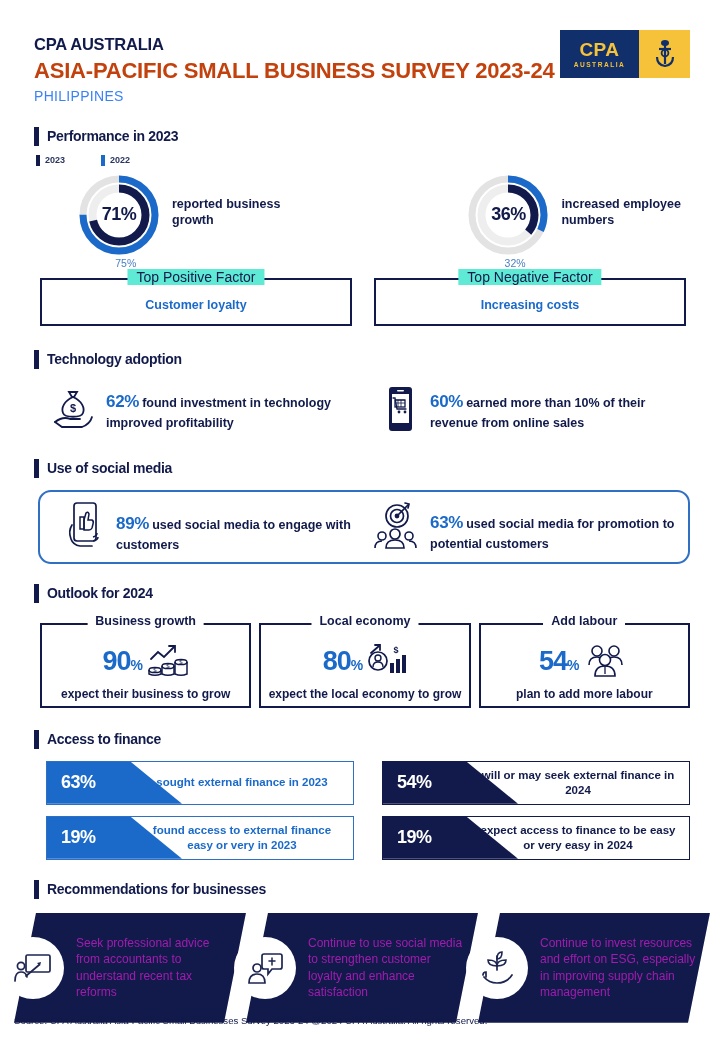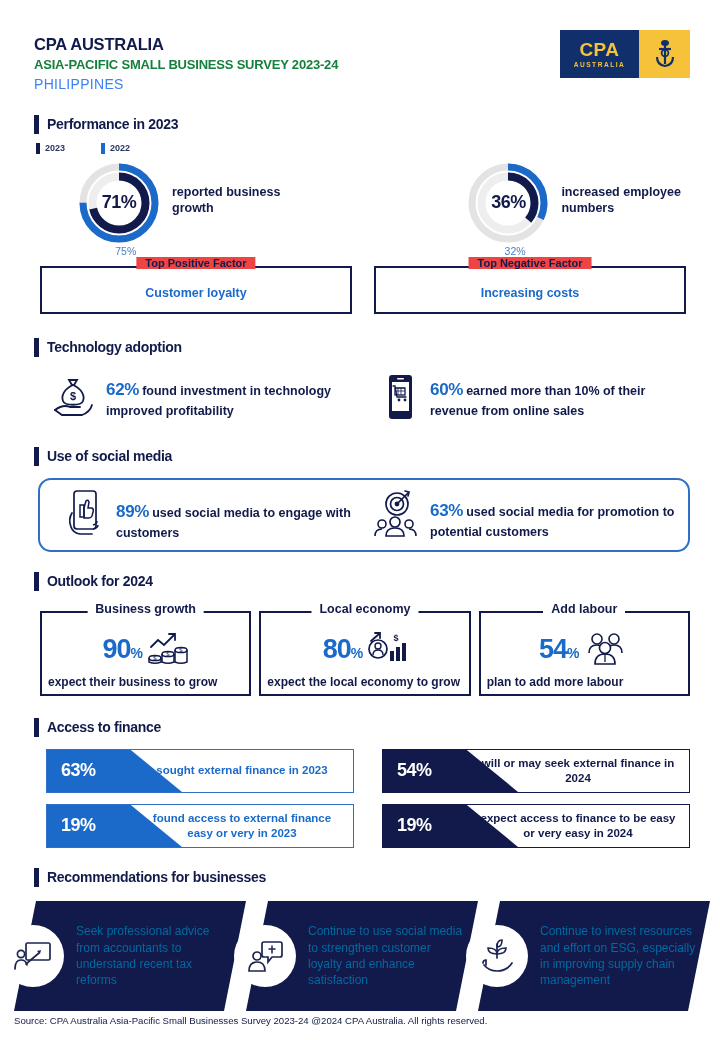--- a/index.html
+++ b/index.html
@@ -20,22 +20,22 @@
     justify-content: space-between;
     align-items: flex-start;
     padding: 30px 30px 0 34px;
   }
   .title-block { padding-top: 4px; }
   .title-line1 {
     font-size: 16.5px; font-weight: bold; letter-spacing: -0.2px;
     color: #111a4a; line-height: 1.32;
   }
   .title-line2 {
-    font-size: 13px; font-weight: bold; letter-spacing: -0.2px;
-    color: #15803d; line-height: 1.32;
+    font-size: 22px; font-weight: bold; letter-spacing: -0.2px;
+    color: #c2410c; line-height: 1.32;
   }
   .title-line3 {
     font-size: 14px; font-weight: normal; color: #3b82f6;
     line-height: 1.5; letter-spacing: 0.3px; margin-top: 1px;
   }
 
   .logo { display: flex; height: 48px; width: 130px; }
   .logo-left {
     background: #11306b; flex: 1.55;
     display: flex; flex-direction: column;
@@ -98,22 +98,22 @@
     font-size: 12.5px; font-weight: bold; color: #111a4a;
     line-height: 1.32; margin-left: 12px; margin-top: 22px;
     max-width: 165px;
   }
 
   
   .factor-row { display: flex; gap: 22px; margin: 22px 34px 0 40px; }
   .fieldbox { position: relative; flex: 1; }
   .fieldbox .fb-legend {
     position: absolute; top: -9px; left: 50%; transform: translateX(-50%);
-    background: #ef4444; padding: 0 9px; white-space: nowrap;
-    font-size: 11px; font-weight: bold; color: #111a4a; z-index: 2;
+    background: #5eead4; padding: 0 9px; white-space: nowrap;
+    font-size: 14px; font-weight: normal; color: #111a4a; z-index: 2;
   }
   .fieldbox .fb-body {
     border: 2.5px solid #111a4a;
     padding: 18px 10px 12px;
     text-align: center;
   }
   .fb-value { font-size: 12.5px; font-weight: bold; color: #1b6ac9; }
 
   
   .tech-row { display: flex; margin: 16px 0 0 0; }
@@ -144,21 +144,21 @@
   
   .outlook-row { display: flex; gap: 8px; margin: 20px 30px 0 40px; }
   .outlook-box { position: relative; flex: 1; }
   .outlook-box .ob-legend {
     position: absolute; top: -9px; left: 50%; transform: translateX(-50%);
     background: #ffffff; padding: 0 8px; white-space: nowrap;
     font-size: 12.5px; font-weight: bold; color: #111a4a; z-index: 2;
   }
   .outlook-box .ob-body {
     border: 2.5px solid #111a4a;
-    padding: 14px 6px 0; text-align: left; height: 85px;
+    padding: 14px 6px 0; text-align: center; height: 85px;
     display: flex; flex-direction: column; justify-content: center;
   }
   .ob-top { display: flex; align-items: center; justify-content: center; gap: 5px; }
   .ob-num {
     font-size: 27px; font-weight: bold; color: #1b6ac9; letter-spacing: -1px;
     line-height: 1;
   }
   .ob-num .unit { font-size: 14px; }
   .ob-desc {
     font-size: 12px; font-weight: bold; color: #111a4a;
@@ -201,21 +201,21 @@
   .rec-shape {
     position: absolute; inset: 0; background: #111a4a;
     clip-path: polygon(22px 0, 100% 0, calc(100% - 22px) 100%, 0 100%);
   }
   .rec-badge {
     position: absolute; left: -12px; top: 50%; transform: translateY(-50%);
     width: 62px; height: 62px; border-radius: 50%; background: #ffffff;
     display: flex; align-items: center; justify-content: center; z-index: 3;
   }
   .rec-text {
-    position: relative; z-index: 2; color: #0369a1;
+    position: relative; z-index: 2; color: #a21caf;
     font-size: 12px; line-height: 1.36;
     padding: 12px 14px 12px 62px;
     display: flex; align-items: center; height: 100%;
   }
 
   
   .footer {
     position: absolute; left: 14px; bottom: 14px;
     font-size: 9.6px; color: #111a4a;
   }

